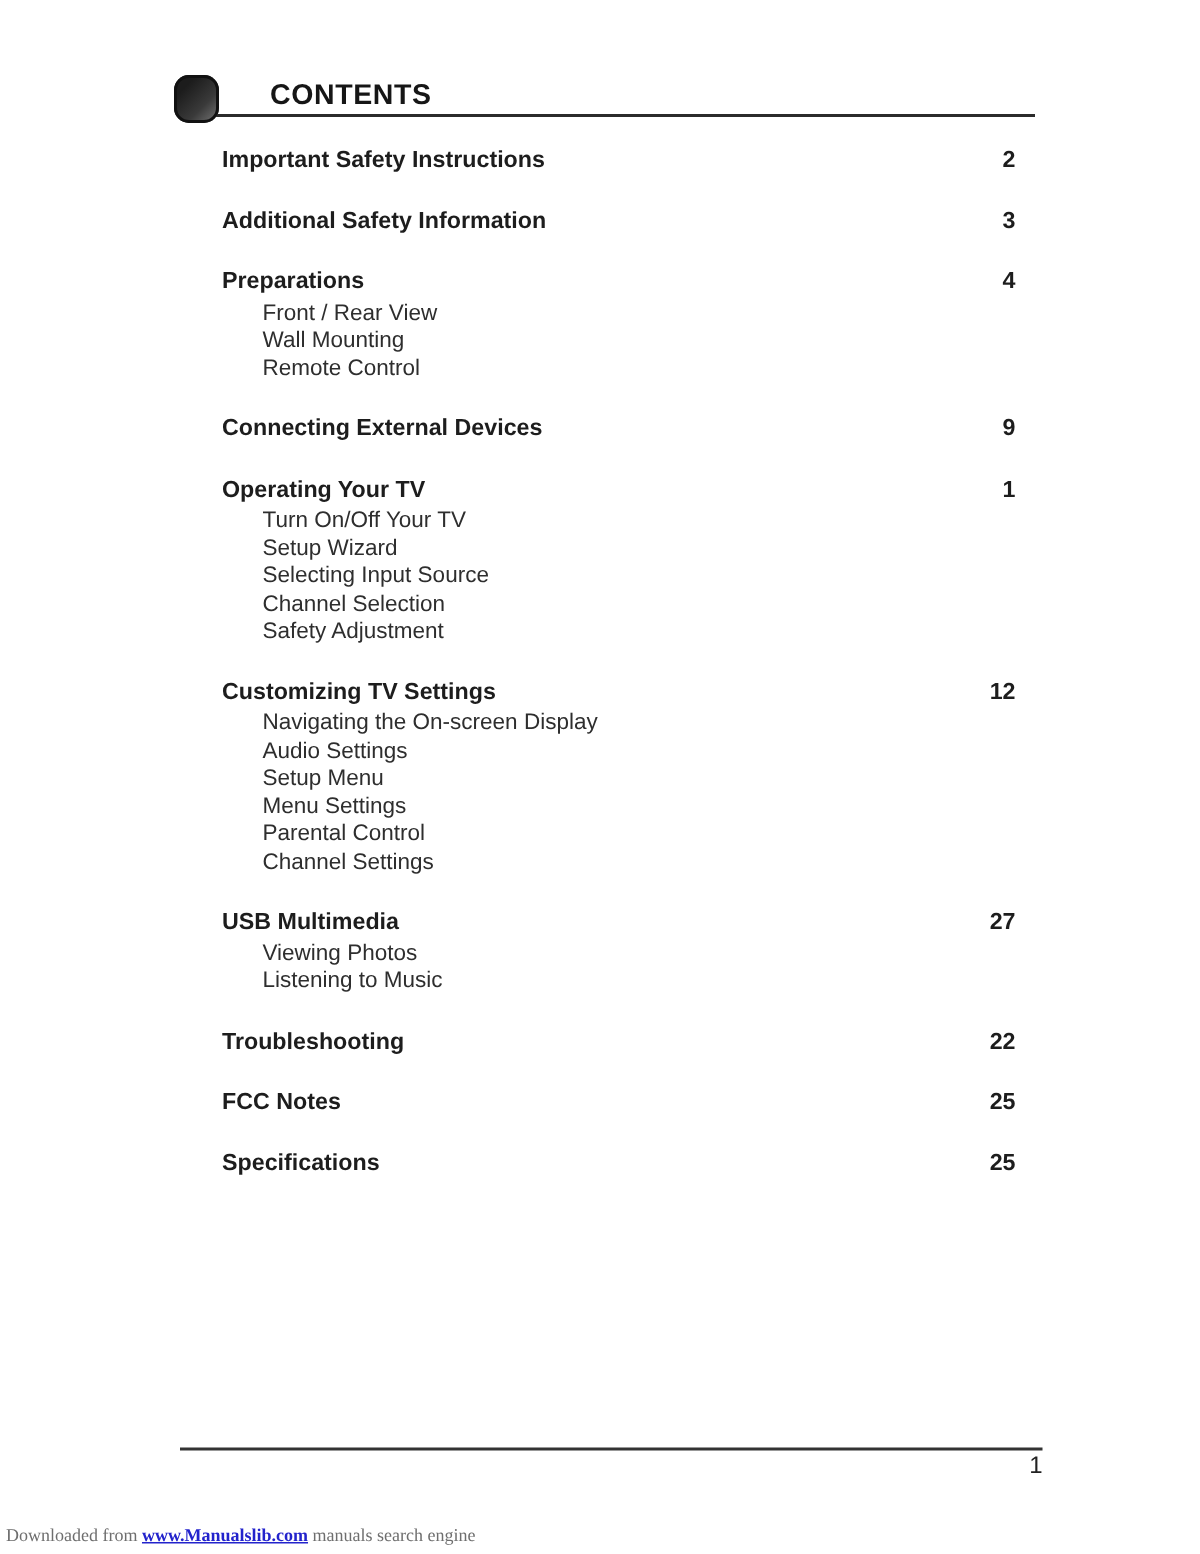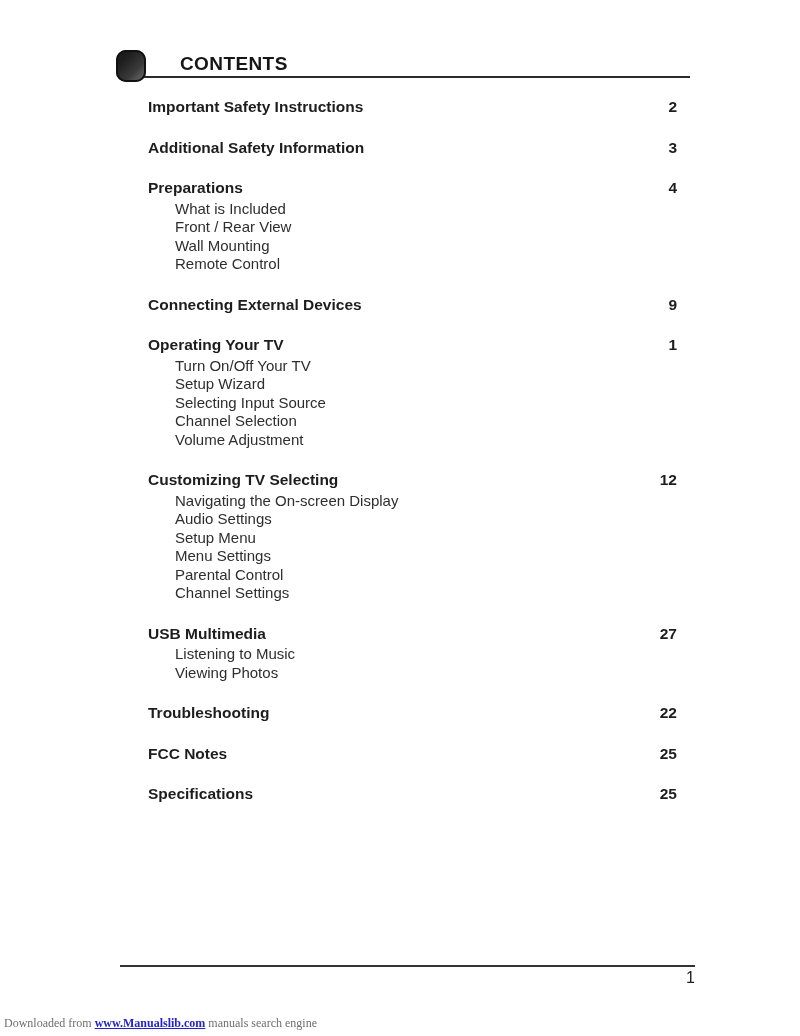--- a/index.html
+++ b/index.html
@@ -89,21 +89,20 @@
         <span class="p">3</span>
       </div>
     </div>
 
     <div class="section">
       <div class="row">
         <span class="t">Preparations</span>
         <span class="p">4</span>
       </div>
       <div class="subs">
-        <div class="sub">What is Included</div>
         <div class="sub">Front / Rear View</div>
         <div class="sub">Wall Mounting</div>
         <div class="sub">Remote Control</div>
       </div>
     </div>
 
     <div class="section">
       <div class="row">
         <span class="t">Connecting External Devices</span>
         <span class="p">9</span>
@@ -113,47 +112,47 @@
     <div class="section">
       <div class="row">
         <span class="t">Operating Your TV</span>
         <span class="p">1</span>
       </div>
       <div class="subs">
         <div class="sub">Turn On/Off Your TV</div>
         <div class="sub">Setup Wizard</div>
         <div class="sub">Selecting Input Source</div>
         <div class="sub">Channel Selection</div>
-        <div class="sub">Volume Adjustment</div>
+        <div class="sub">Safety Adjustment</div>
       </div>
     </div>
 
     <div class="section">
       <div class="row">
-        <span class="t">Customizing TV Selecting</span>
+        <span class="t">Customizing TV Settings</span>
         <span class="p">12</span>
       </div>
       <div class="subs">
         <div class="sub">Navigating the On-screen Display</div>
         <div class="sub">Audio Settings</div>
         <div class="sub">Setup Menu</div>
         <div class="sub">Menu Settings</div>
         <div class="sub">Parental Control</div>
         <div class="sub">Channel Settings</div>
       </div>
     </div>
 
     <div class="section">
       <div class="row">
         <span class="t">USB Multimedia</span>
         <span class="p">27</span>
       </div>
       <div class="subs">
+        <div class="sub">Viewing Photos</div>
         <div class="sub">Listening to Music</div>
-        <div class="sub">Viewing Photos</div>
       </div>
     </div>
 
     <div class="section">
       <div class="row">
         <span class="t">Troubleshooting</span>
         <span class="p">22</span>
       </div>
     </div>
 

